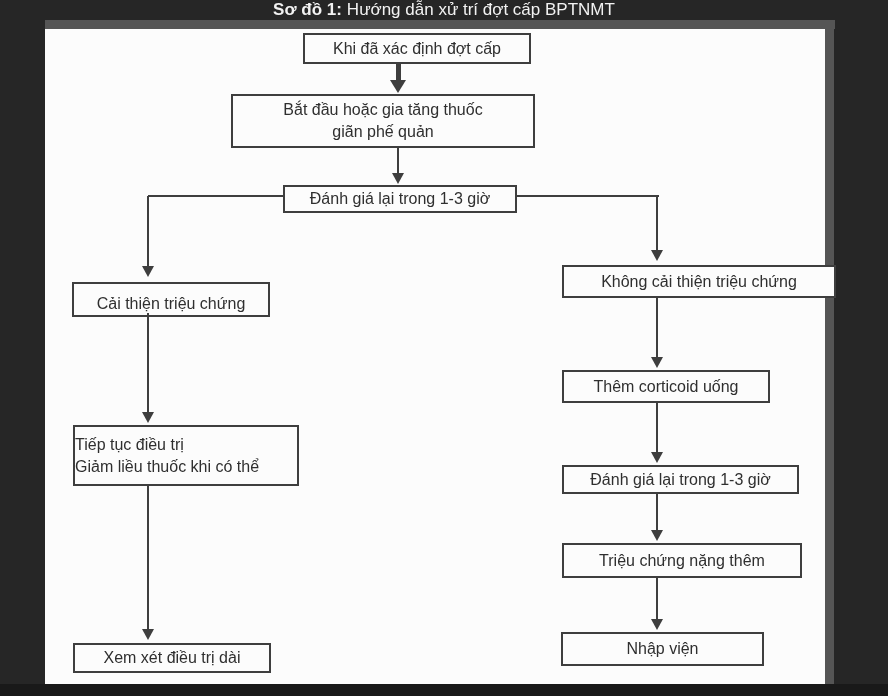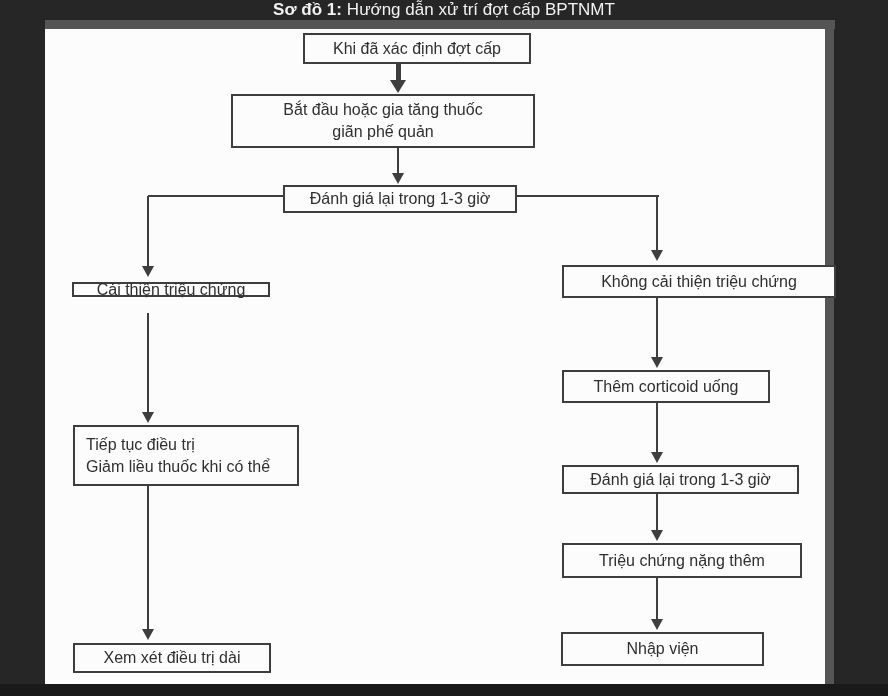--- a/index.html
+++ b/index.html
@@ -31,21 +31,21 @@
   }
   .bottom-bar{position:absolute;left:0;top:684px;width:888px;height:12px;background:var(--bottom-bar);}
   #flow{position:absolute;left:0;top:0;width:100%;height:100%;}
   .flow-node{
     position:absolute;box-sizing:border-box;
     border:2px solid var(--line);background:var(--page-bg);
     display:flex;flex-direction:column;justify-content:center;align-items:center;
     font-size:16px;line-height:22px;color:var(--box-text);
     white-space:nowrap;
   }
-  .flow-node.align-left{align-items:flex-start;padding-left:11px;}
+  .flow-node.align-left{align-items:flex-start;}
   .edge-seg{position:absolute;background:var(--line);}
   .edge-arrow{
     position:absolute;width:0;height:0;
     border-left:6px solid transparent;border-right:6px solid transparent;
     border-top:11px solid var(--line);
   }
   .edge-arrow.thick{
     border-left-width:8px;border-right-width:8px;border-top-width:13px;
   }
 </style>
@@ -65,21 +65,21 @@
         <div class="flow-node" style="left: 258px; top: 4px; width: 228px; height: 31px;">
           <span>Khi đã xác định đợt cấp</span>
         </div>
         <div class="flow-node" style="left: 186px; top: 65px; width: 304px; height: 54px;">
           <span>Bắt đầu hoặc gia tăng thuốc</span>
           <span>giãn phế quản</span>
         </div>
         <div class="flow-node" style="left: 238px; top: 156px; width: 234px; height: 28px;">
           <span>Đánh giá lại trong 1-3 giờ</span>
         </div>
-        <div class="flow-node" style="left: 27px; top: 253px; width: 198px; height: 15px;">
+        <div class="flow-node" style="left: 27px; top: 253px; width: 198px; height: 35px; justify-content: flex-end;">
           <span>Cải thiện triệu chứng</span>
         </div>
         <div class="flow-node" style="left: 517px; top: 236px; width: 274px; height: 33px;">
           <span>Không cải thiện triệu chứng</span>
         </div>
         <div class="flow-node" style="left: 517px; top: 341px; width: 208px; height: 33px;">
           <span>Thêm corticoid uống</span>
         </div>
         <div class="flow-node align-left" style="left: 28px; top: 396px; width: 226px; height: 61px;">
           <span>Tiếp tục điều trị</span>

